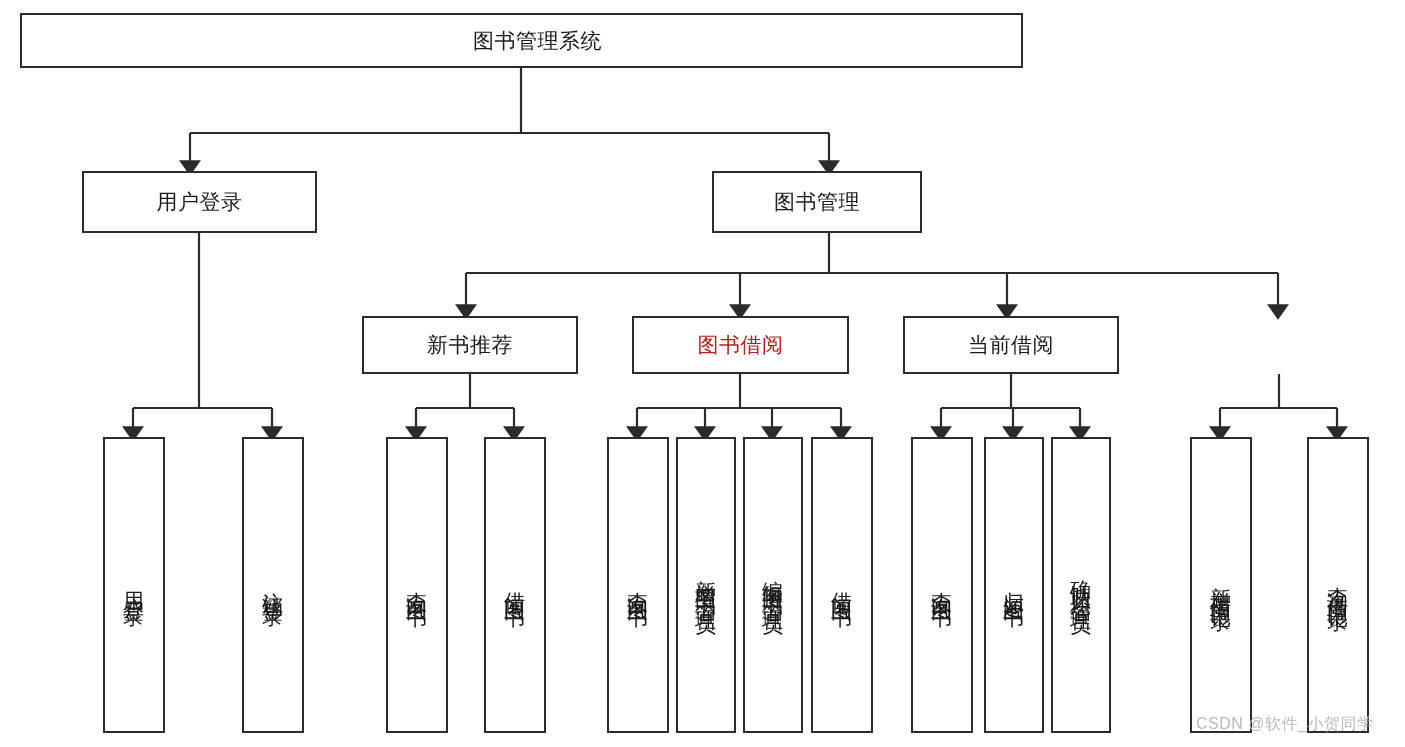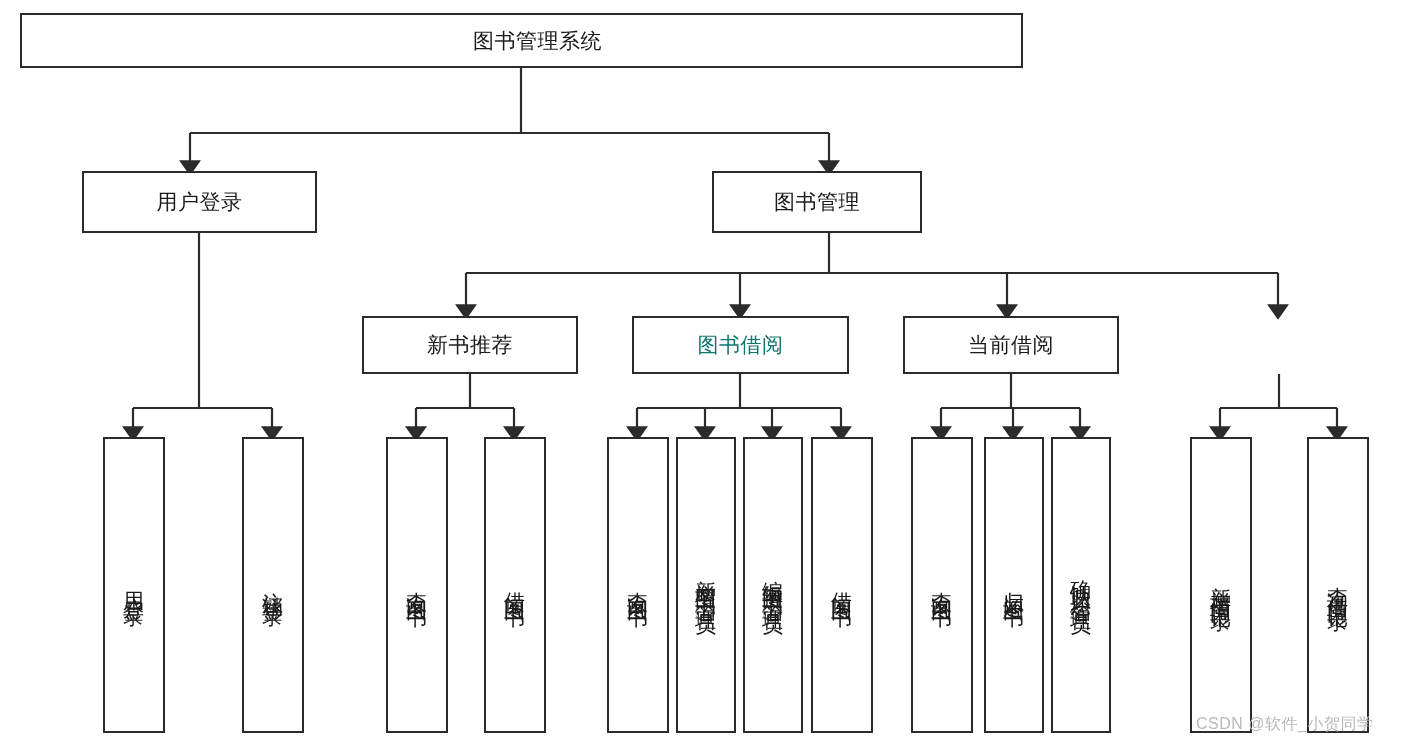--- a/index.html
+++ b/index.html
@@ -113,21 +113,21 @@
       <path d="M1337,408 L1337,429" marker-end="url(#arrow)"></path>
     </g>
   </svg>
 
   <div class="node node-h" style="left: 20px; top: 13px; width: 1003px; height: 55px; border-color: rgb(43, 43, 43); background: rgb(255, 255, 255); color: rgb(26, 26, 26); padding-left: 32px;">图书管理系统</div>
 
   <div class="node node-h" style="left: 82px; top: 171px; width: 235px; height: 62px; border-color: rgb(43, 43, 43); background: rgb(255, 255, 255); color: rgb(26, 26, 26);">用户登录</div>
   <div class="node node-h" style="left: 712px; top: 171px; width: 210px; height: 62px; border-color: rgb(43, 43, 43); background: rgb(255, 255, 255); color: rgb(26, 26, 26);">图书管理</div>
 
   <div class="node node-h" style="left: 362px; top: 316px; width: 216px; height: 58px; border-color: rgb(43, 43, 43); background: rgb(255, 255, 255); color: rgb(26, 26, 26);">新书推荐</div>
-  <div class="node node-h" style="left: 632px; top: 316px; width: 217px; height: 58px; border-color: rgb(43, 43, 43); background: rgb(255, 255, 255); color: #0f766e;">图书借阅</div>
+  <div class="node node-h" style="left: 632px; top: 316px; width: 217px; height: 58px; border-color: rgb(43, 43, 43); background: rgb(255, 255, 255); color: #b91c1c;">图书借阅</div>
   <div class="node node-h" style="left: 903px; top: 316px; width: 216px; height: 58px; border-color: rgb(43, 43, 43); background: rgb(255, 255, 255); color: rgb(26, 26, 26);">当前借阅</div>
 
   <div class="node node-v" style="left: 103px; top: 437px; width: 62px; height: 296px; border-color: rgb(43, 43, 43); background: rgb(255, 255, 255); color: rgb(26, 26, 26);">用户登录</div>
   <div class="node node-v" style="left: 242px; top: 437px; width: 62px; height: 296px; border-color: rgb(43, 43, 43); background: rgb(255, 255, 255); color: rgb(26, 26, 26);">注销登录</div>
   <div class="node node-v" style="left: 386px; top: 437px; width: 62px; height: 296px; border-color: rgb(43, 43, 43); background: rgb(255, 255, 255); color: rgb(26, 26, 26);">查询图书</div>
   <div class="node node-v" style="left: 484px; top: 437px; width: 62px; height: 296px; border-color: rgb(43, 43, 43); background: rgb(255, 255, 255); color: rgb(26, 26, 26);">借阅图书</div>
   <div class="node node-v" style="left: 607px; top: 437px; width: 62px; height: 296px; border-color: rgb(43, 43, 43); background: rgb(255, 255, 255); color: rgb(26, 26, 26);">查询图书</div>
   <div class="node node-v" style="left: 676px; top: 437px; width: 60px; height: 296px; border-color: rgb(43, 43, 43); background: rgb(255, 255, 255); color: rgb(26, 26, 26);">新增图书（管理员）</div>
   <div class="node node-v" style="left: 743px; top: 437px; width: 60px; height: 296px; border-color: rgb(43, 43, 43); background: rgb(255, 255, 255); color: rgb(26, 26, 26);">编辑图书（管理员）</div>
   <div class="node node-v" style="left: 811px; top: 437px; width: 62px; height: 296px; border-color: rgb(43, 43, 43); background: rgb(255, 255, 255); color: rgb(26, 26, 26);">借阅图书</div>

